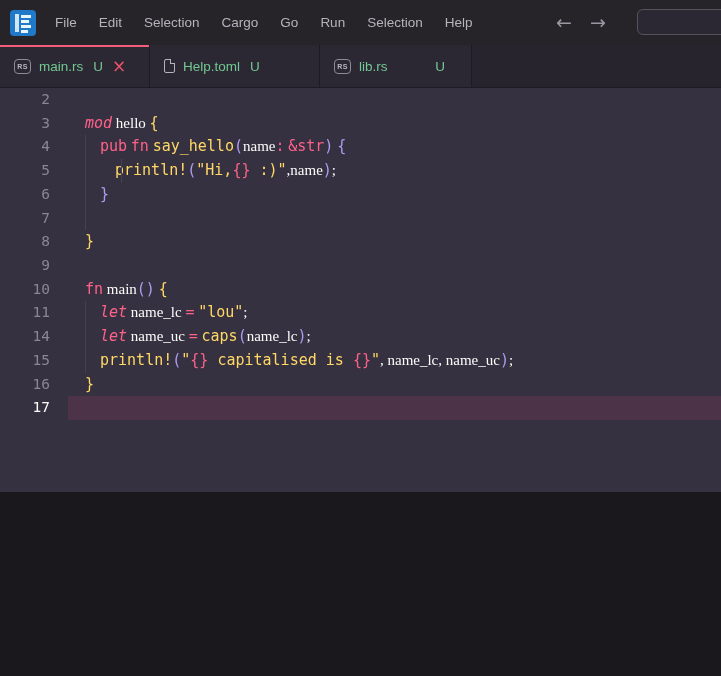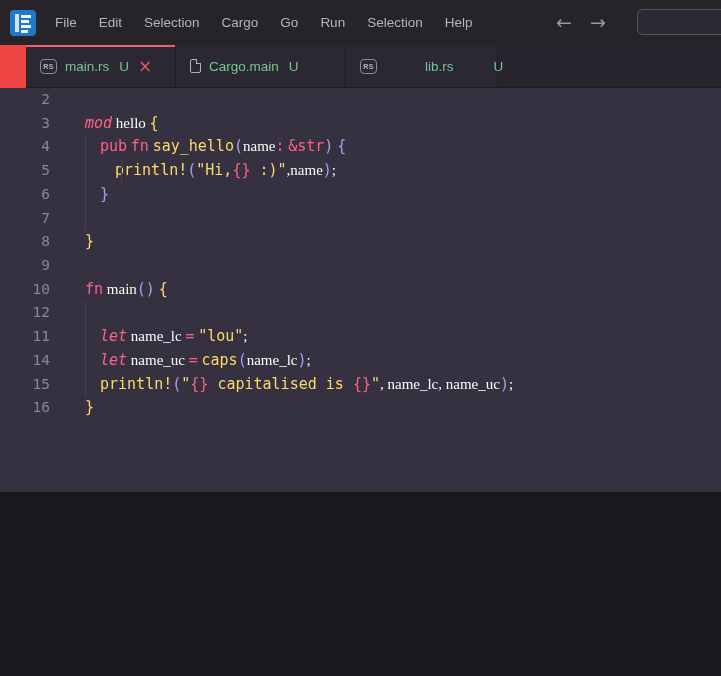--- a/index.html
+++ b/index.html
@@ -34,30 +34,29 @@
     background:#2b2833; border:1px solid #56535f; border-radius:6px;
   }
   .searchbox input {
     width:100%; height:100%; background:transparent; border:none; outline:none;
     color:#ccc; font-size:12px; padding:0 8px;
   }
   
   .tabbar {
     height:43px; background:#27242e; display:flex; align-items:stretch;
     border-bottom:1px solid #1e1c23;
-    margin-left:26px;
   }
   .tab {
     display:flex; align-items:center; background:#2b2834;
     border-right:1px solid #1e1c23; padding:0 10px 0 14px; position:relative;
     font-size:13.5px; color:#73c991; cursor:default;
   }
   .tab:nth-child(1){ width:150px; }
   .tab:nth-child(2){ width:170px; }
-  .tab:nth-child(3){ width:152px;gap:40px; }
+  .tab:nth-child(3){ width:152px; }
   .tab.active::before {
     content:""; position:absolute; left:0; top:0; right:0; height:2px; background:#f45d79;
   }
   .tab .tab-label { margin-left:8px; white-space:nowrap; }
   .tab .badge { color:#73c991; margin-left:10px; }
   .tab:nth-child(3) .badge { margin-left:auto; margin-right:16px; }
   .tab .close {
     color:#f0526a; font-size:17px; line-height:1; margin-left:9px;
     font-family:"DejaVu Sans", sans-serif;
   }
@@ -132,40 +131,40 @@
 
   <div class="tabbar" id="tabbar">
       <div class="tab active">
         <span class="icon-rust">RS</span>
         <span class="tab-label">main.rs</span>
         <span class="badge">U</span>
         <span class="close">×</span>
       </div>
       <div class="tab">
         <span class="icon-file"></span>
-        <span class="tab-label">Cargo.main</span>
+        <span class="tab-label">Help.toml</span>
         <span class="badge">U</span>
       </div>
       <div class="tab">
         <span class="icon-rust">RS</span>
         <span class="tab-label">lib.rs</span>
         <span class="badge">U</span>
       </div>
     </div>
 
   <div class="editor" id="editor">
       <div class="row"><div class="ln">2</div><div class="codewrap"></div></div>
       <div class="row"><div class="ln">3</div><div class="codewrap"><span class="tok-kwi">mod</span><span class="tok-txt"> hello </span><span class="tok-br1">{</span></div></div>
       <div class="row"><div class="ln">4</div><div class="codewrap"><span class="guide" style="left: 17px;"></span><span class="tok-txt">    </span><span class="tok-kw">pub</span><span class="tok-txt"> </span><span class="tok-kw">fn</span><span class="tok-txt"> </span><span class="tok-fn">say_hello</span><span class="tok-br2">(</span><span class="tok-txt">name</span><span class="tok-kw">:</span><span class="tok-txt"> </span><span class="tok-kw">&amp;str</span><span class="tok-br2">)</span><span class="tok-txt"> </span><span class="tok-br2">{</span></div></div>
       <div class="row"><div class="ln">5</div><div class="codewrap"><span class="guide" style="left: 17px;"></span><span class="guide" style="left: 53.12px;"></span><span class="tok-txt">        </span><span class="tok-fn">println!</span><span class="tok-br2">(</span><span class="tok-str">"Hi,</span><span class="tok-ph">{}</span><span class="tok-str"> :)"</span><span class="tok-txt">,</span><span class="tok-txt">name</span><span class="tok-br2">)</span><span class="tok-txt">;</span></div></div>
       <div class="row"><div class="ln">6</div><div class="codewrap"><span class="guide" style="left: 17px;"></span><span class="tok-txt">    </span><span class="tok-br2">}</span></div></div>
       <div class="row"><div class="ln">7</div><div class="codewrap"><span class="guide" style="left: 17px;"></span></div></div>
       <div class="row"><div class="ln">8</div><div class="codewrap"><span class="tok-br1">}</span></div></div>
       <div class="row"><div class="ln">9</div><div class="codewrap"></div></div>
       <div class="row"><div class="ln">10</div><div class="codewrap"><span class="tok-kw">fn</span><span class="tok-txt"> main</span><span class="tok-br2">(</span><span class="tok-br2">)</span><span class="tok-txt"> </span><span class="tok-br1">{</span></div></div>
-      <div class="row"><div class="ln">12</div><div class="codewrap"><span class="guide" style="left: 17px;"></span></div></div>
       <div class="row"><div class="ln">11</div><div class="codewrap"><span class="guide" style="left: 17px;"></span><span class="tok-txt">    </span><span class="tok-kwi">let</span><span class="tok-txt"> name_lc </span><span class="tok-kw">=</span><span class="tok-txt"> </span><span class="tok-str">"lou"</span><span class="tok-txt">;</span></div></div>
       <div class="row"><div class="ln">14</div><div class="codewrap"><span class="guide" style="left: 17px;"></span><span class="tok-txt">    </span><span class="tok-kwi">let</span><span class="tok-txt"> name_uc </span><span class="tok-kw">=</span><span class="tok-txt"> </span><span class="tok-fn">caps</span><span class="tok-br2">(</span><span class="tok-txt">name_lc</span><span class="tok-br2">)</span><span class="tok-txt">;</span></div></div>
       <div class="row"><div class="ln">15</div><div class="codewrap"><span class="guide" style="left: 17px;"></span><span class="tok-txt">    </span><span class="tok-fn">println!</span><span class="tok-br2">(</span><span class="tok-str">"</span><span class="tok-ph">{}</span><span class="tok-str"> capitalised is </span><span class="tok-ph">{}</span><span class="tok-str">"</span><span class="tok-txt">, name_lc, name_uc</span><span class="tok-br2">)</span><span class="tok-txt">;</span></div></div>
       <div class="row"><div class="ln">16</div><div class="codewrap"><span class="tok-br1">}</span></div></div>
+      <div class="row current"><div class="ln">17</div><div class="codewrap"></div></div>
     </div>
 
 </div>
 
 </body></html>

